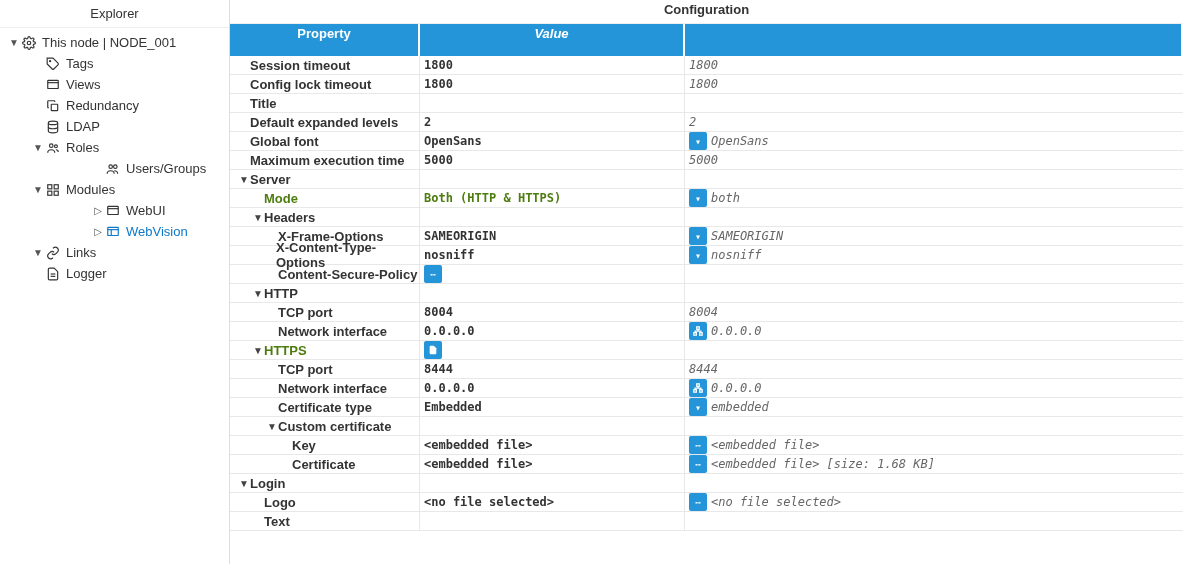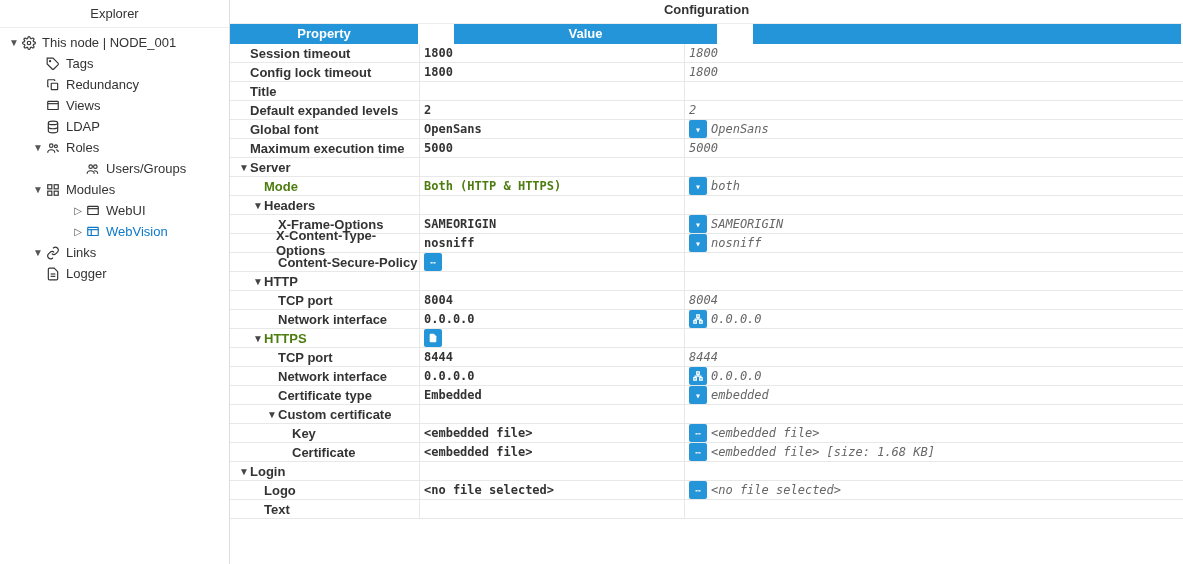--- a/index.html
+++ b/index.html
@@ -48,49 +48,48 @@
       display: inline-flex;
       justify-content: center;
       margin-right: 4px;
       color: #333;
     }
     .tree-item.selected {
       color: #0b78c8;
     }
     .tree-indent-1 { padding-left: 8px; }
     .tree-indent-2 { padding-left: 32px; }
-    .tree-indent-3 { padding-left: 72px; }
+    .tree-indent-3 { padding-left: 72px; margin-left: 20px; }
     
     .config {
       flex: 1;
       display: flex;
       flex-direction: column;
     }
     .config-header {
       text-align: center;
       font-weight: bold;
       padding: 2px 0 6px;
       border-bottom: 1px solid #eee;
     }
     .grid-header {
       display: flex;
-      height: 20px;
-      gap: 34px;
+      height: 32px;
     }
     .grid-header .col {
       background: #2495d8;
       color: #fff;
       font-weight: bold;
       text-align: center;
       border-right: 2px solid #fff;
       line-height: 20px;
       font-size: 13px;
     }
     .col-prop { width: 190px; flex-shrink: 0; }
-    .col-val { width: 265px; flex-shrink: 0; }
+    .col-val { width: 265px; flex-shrink: 0; font-style: italic; }
     .col-def { flex: 1; }
     .grid-body {
       flex: 1;
       overflow: auto;
     }
     .row {
       display: flex;
       height: 19px;
       border-bottom: 1px solid #e8e8e8;
       align-items: center;
@@ -178,36 +177,36 @@
             <circle cx="7" cy="7" r="1"></circle>
           </svg>
         </span>
       <span>Tags</span>
     </div>
 
     <div class="tree-item tree-indent-2">
       <span class="tw"></span>
       <span class="icon">
           <svg width="14" height="14" viewBox="0 0 24 24" fill="none" stroke="currentColor" stroke-width="2">
+            <rect x="3" y="4" width="18" height="14" rx="1"></rect>
+            <line x1="3" y1="8" x2="21" y2="8"></line>
+          </svg>
+        </span>
+      <span>Views</span>
+    </div>
+
+    <div class="tree-item tree-indent-2">
+      <span class="tw"></span>
+      <span class="icon">
+          <svg width="14" height="14" viewBox="0 0 24 24" fill="none" stroke="currentColor" stroke-width="2">
             <rect x="9" y="9" width="11" height="11" rx="1"></rect>
             <path d="M5 15H4a1 1 0 0 1-1-1V4a1 1 0 0 1 1-1h10a1 1 0 0 1 1 1v1"></path>
           </svg>
         </span>
       <span>Redundancy</span>
-    </div>
-
-    <div class="tree-item tree-indent-2">
-      <span class="tw"></span>
-      <span class="icon">
-          <svg width="14" height="14" viewBox="0 0 24 24" fill="none" stroke="currentColor" stroke-width="2">
-            <rect x="3" y="4" width="18" height="14" rx="1"></rect>
-            <line x1="3" y1="8" x2="21" y2="8"></line>
-          </svg>
-        </span>
-      <span>Views</span>
     </div>
 
     <div class="tree-item tree-indent-2">
       <span class="tw"></span>
       <span class="icon">
           <svg width="14" height="14" viewBox="0 0 24 24" fill="none" stroke="currentColor" stroke-width="2">
             <ellipse cx="12" cy="5" rx="8" ry="3"></ellipse>
             <path d="M4 5v14c0 1.7 3.6 3 8 3s8-1.3 8-3V5"></path>
             <path d="M4 12c0 1.7 3.6 3 8 3s8-1.3 8-3"></path>
           </svg>

